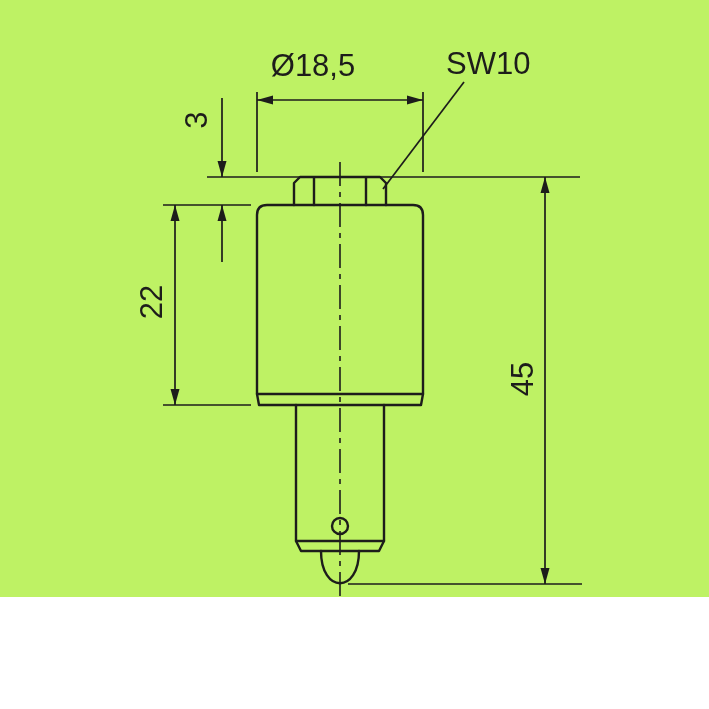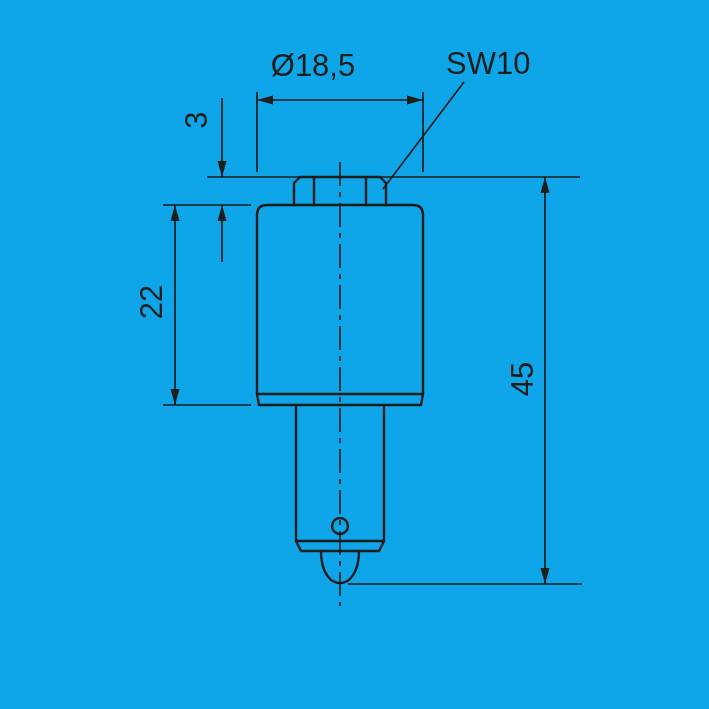--- a/index.html
+++ b/index.html
@@ -2,23 +2,23 @@
 <html><head>
 <meta charset="utf-8">
 <style>
   html, body {
     margin: 0;
     padding: 0;
     background: #ffffff;
   }
   .canvas {
     width: 709px;
-    height: 709px;
+    height: 597px;
     position: relative;
-    background: #0ea5e9;
+    background: #bef264;
     font-family: "Liberation Sans", sans-serif;
     overflow: hidden;
   }
   svg {
     display: block;
     color: #1d1d1b;
   }
   svg text {
     font-family: "Liberation Sans", sans-serif;
     font-size: 31px;

